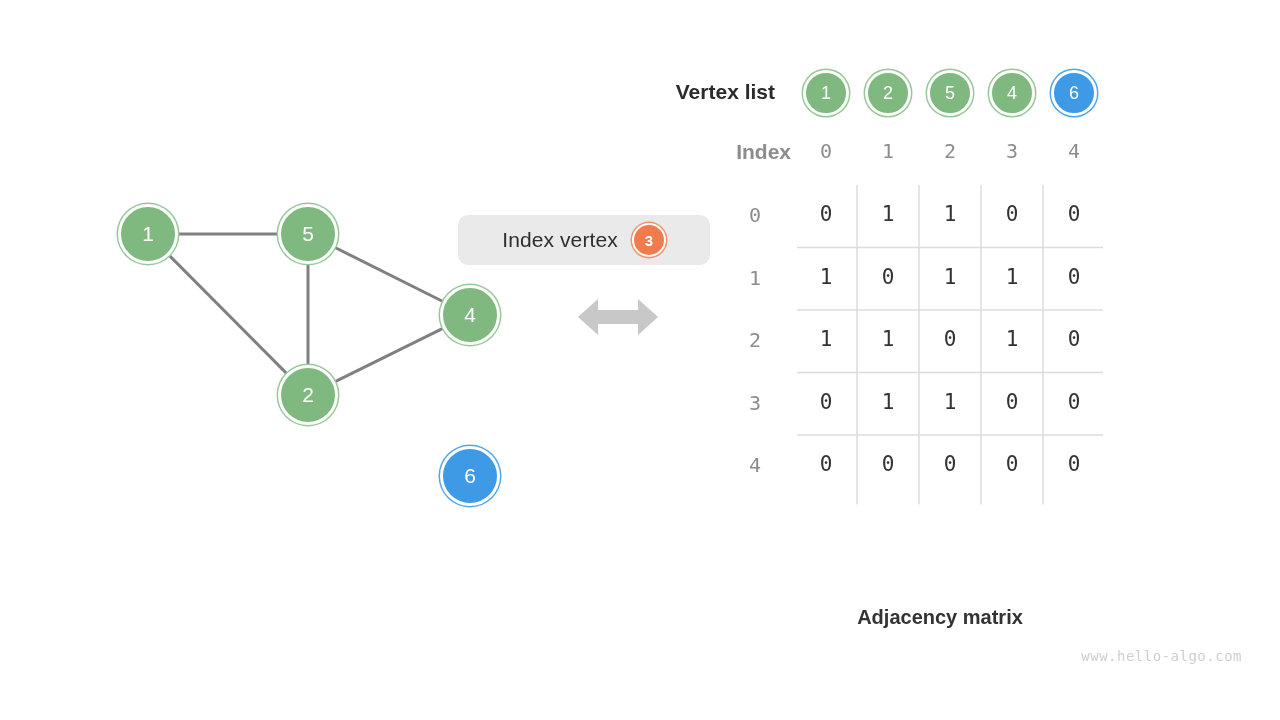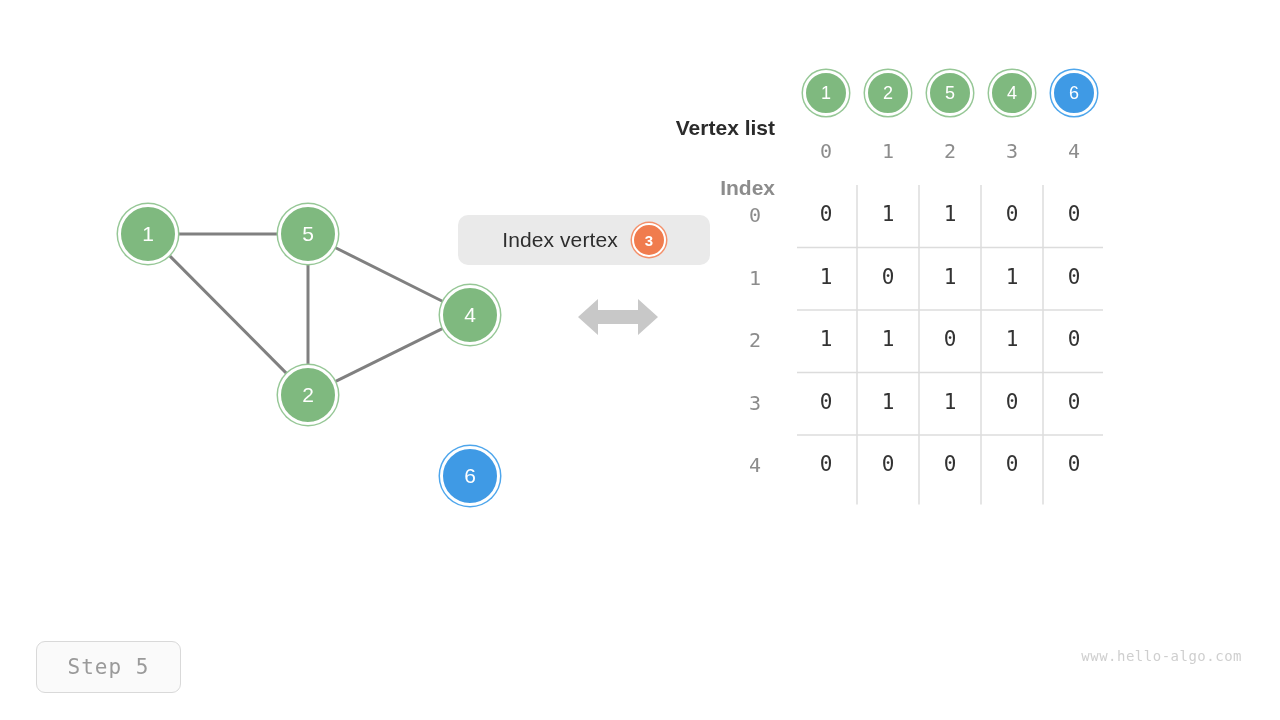--- a/index.html
+++ b/index.html
@@ -33,24 +33,24 @@
   }
   #action-chip .chip-text{font-size:21px;color:#2e2e2e;letter-spacing:.1px;}
   #action-chip .node.orange{position:relative;width:34px;height:34px;font-size:15px;font-weight:700;}
 
   #swap-arrow{position:absolute;left:578px;top:297px;width:80px;height:40px;}
 
   
   #matrix-panel{position:absolute;left:640px;top:0;width:640px;height:560px;}
 
   .row-label-head{
-    position:absolute;text-align:right;font-weight:700;margin-top:36px;
+    position:absolute;text-align:right;font-weight:700;
   }
   #vertex-list-label{left:575px;top:80px;width:200px;font-size:21px;color:#2b2b2b;}
-  #index-label{left:575px;top:140px;width:200px;font-size:21px;color:#8c8c8c;}
+  #index-label{left:591px;top:140px;width:200px;font-size:21px;color:#8c8c8c;}
 
   .vlist{position:absolute;left:803px;top:70px;height:46px;}
   .vlist .node{width:46px;height:46px;font-size:18px;top:0;}
 
   .idxrow{position:absolute;left:803px;top:139px;height:26px;}
   .idxrow .idx{
     position:absolute;width:46px;text-align:center;
     font-family:"DejaVu Sans Mono", monospace;font-size:20px;color:#8c8c8c;
   }
 
@@ -172,17 +172,17 @@
       <div class="mcell" style="left: 124px; top: 204.5px;">1</div>
       <div class="mcell" style="left: 186px; top: 204.5px;">0</div>
       <div class="mcell" style="left: 248px; top: 204.5px;">0</div>
       <div class="mcell" style="left: 0px; top: 267px;">0</div>
       <div class="mcell" style="left: 62px; top: 267px;">0</div>
       <div class="mcell" style="left: 124px; top: 267px;">0</div>
       <div class="mcell" style="left: 186px; top: 267px;">0</div>
       <div class="mcell" style="left: 248px; top: 267px;">0</div>
     </div>
 
+  <div class="caption" id="caption-matrix">Adjacency matrix</div>
 
-  <div id="step-button">Step 5</div>
   <div id="watermark">www.hello-algo.com</div>
 
 </div>
 
 </body></html>

